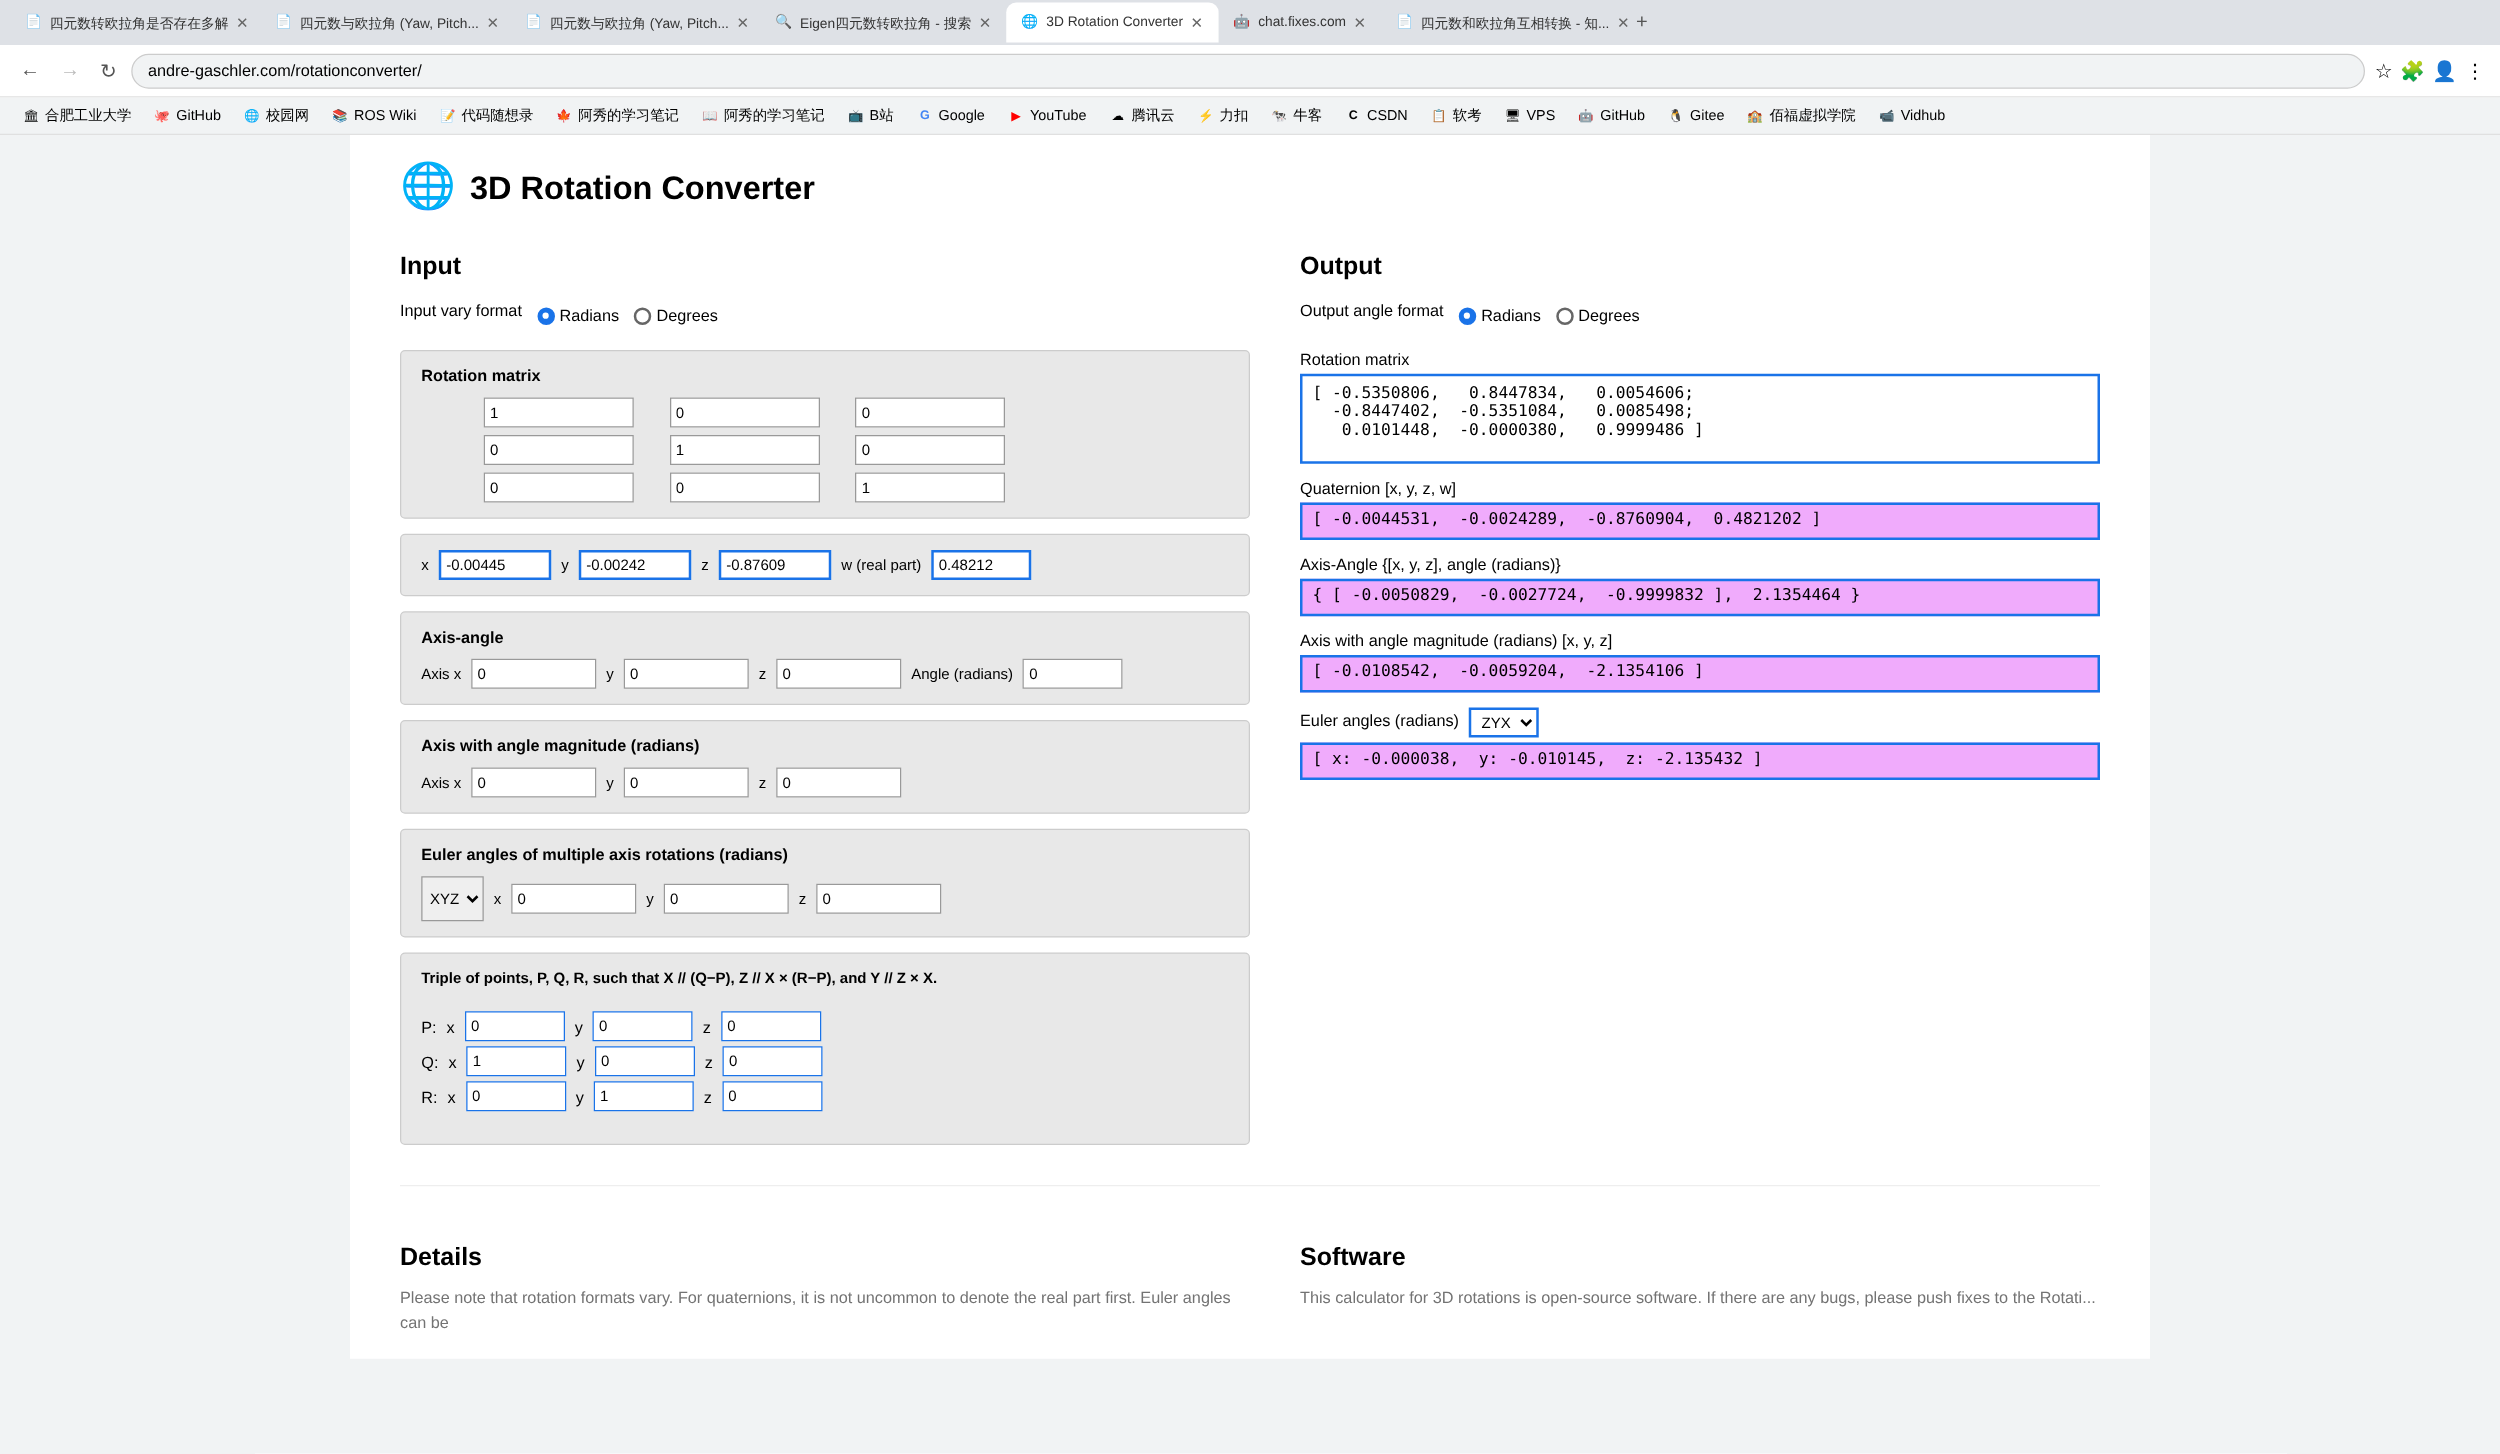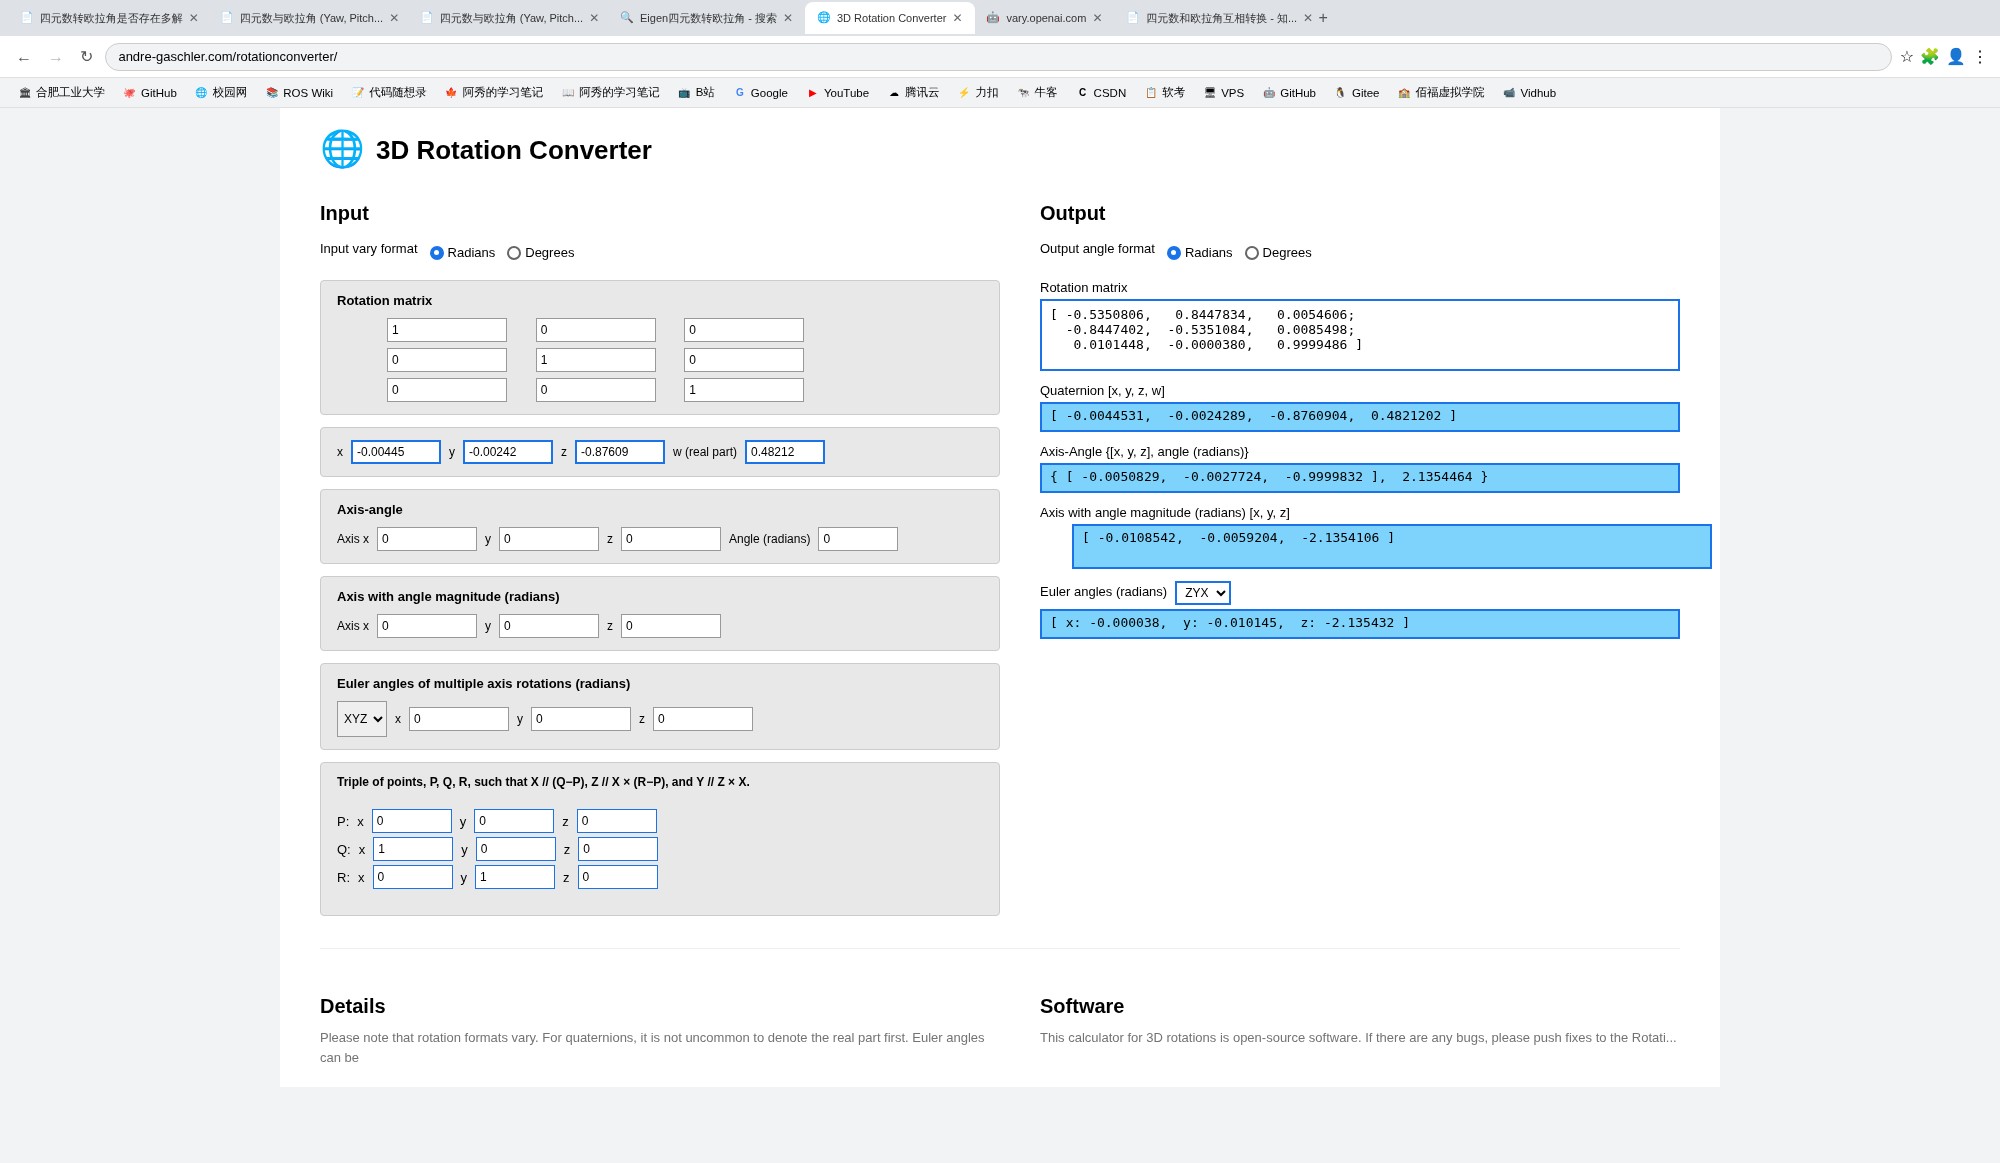--- a/index.html
+++ b/index.html
@@ -100,21 +100,21 @@
     .point-input { width: 80px; height: 24px; border: 1px solid #1a73e8; padding: 0 4px; font-size: 12px; }
 
     
     .output-text {
       width: 100%; min-height: 52px; border: 2px solid #1a73e8; padding: 6px 8px;
       font-family: monospace; font-size: 13px; background: white; resize: none;
       display: block; margin-bottom: 12px;
     }
     .output-single {
       width: 100%; height: 30px; border: 2px solid #1a73e8; padding: 4px 8px;
-      font-family: monospace; font-size: 13px; background: #7dd3fc; display: block;
+      font-family: monospace; font-size: 13px; background: #f0abfc; display: block;
       margin-bottom: 12px;
     }
     .output-label { font-size: 13px; margin-bottom: 4px; }
 
     .euler-out-row { display: flex; align-items: center; gap: 8px; margin-bottom: 4px; }
     .euler-out-select { height: 24px; border: 2px solid #1a73e8; font-size: 12px; padding: 0 4px; background: white; }
 
     .details-section, .software-section { margin-top: 30px; }
     .details-title { font-size: 20px; font-weight: bold; margin-bottom: 10px; }
     .details-text { font-size: 13px; color: #737373; line-height: 1.5; }
@@ -145,21 +145,21 @@
       <span>Eigen四元数转欧拉角 - 搜索</span>
       <span class="tab-close">✕</span>
     </div>
     <div class="tab active">
       <span class="tab-favicon">🌐</span>
       <span>3D Rotation Converter</span>
       <span class="tab-close">✕</span>
     </div>
     <div class="tab">
       <span class="tab-favicon">🤖</span>
-      <span>vary.openai.com</span>
+      <span>chat.fixes.com</span>
       <span class="tab-close">✕</span>
     </div>
     <div class="tab">
       <span class="tab-favicon">📄</span>
       <span>四元数和欧拉角互相转换 - 知...</span>
       <span class="tab-close">✕</span>
     </div>
     <span style="margin-left:4px;cursor:pointer;font-size:16px;color:#555;">+</span>
   </div>
 
@@ -418,21 +418,21 @@
           <textarea class="output-single" rows="1" style="height: 30px; resize: none;">[ -0.0044531,  -0.0024289,  -0.8760904,  0.4821202 ]</textarea>
         </div>
 
         <div style="margin-bottom:12px;">
           <div class="output-label">Axis-Angle {[x, y, z], angle (radians)}</div>
           <textarea class="output-single" rows="1" style="height: 30px; resize: none;">{ [ -0.0050829,  -0.0027724,  -0.9999832 ],  2.1354464 }</textarea>
         </div>
 
         <div style="margin-bottom:12px;">
           <div class="output-label">Axis with angle magnitude (radians) [x, y, z]</div>
-          <textarea class="output-single" rows="1" style="height: 45px; resize: none; margin-left: 32px;">[ -0.0108542,  -0.0059204,  -2.1354106 ]</textarea>
+          <textarea class="output-single" rows="1" style="height: 30px; resize: none;">[ -0.0108542,  -0.0059204,  -2.1354106 ]</textarea>
         </div>
 
         <div style="margin-bottom:12px;">
           <div class="euler-out-row">
             <span class="output-label">Euler angles (radians)</span>
             <select class="euler-out-select">
               <option>XYZ</option>
               <option>XZY</option>
               <option>YXZ</option>
               <option>YZX</option>

